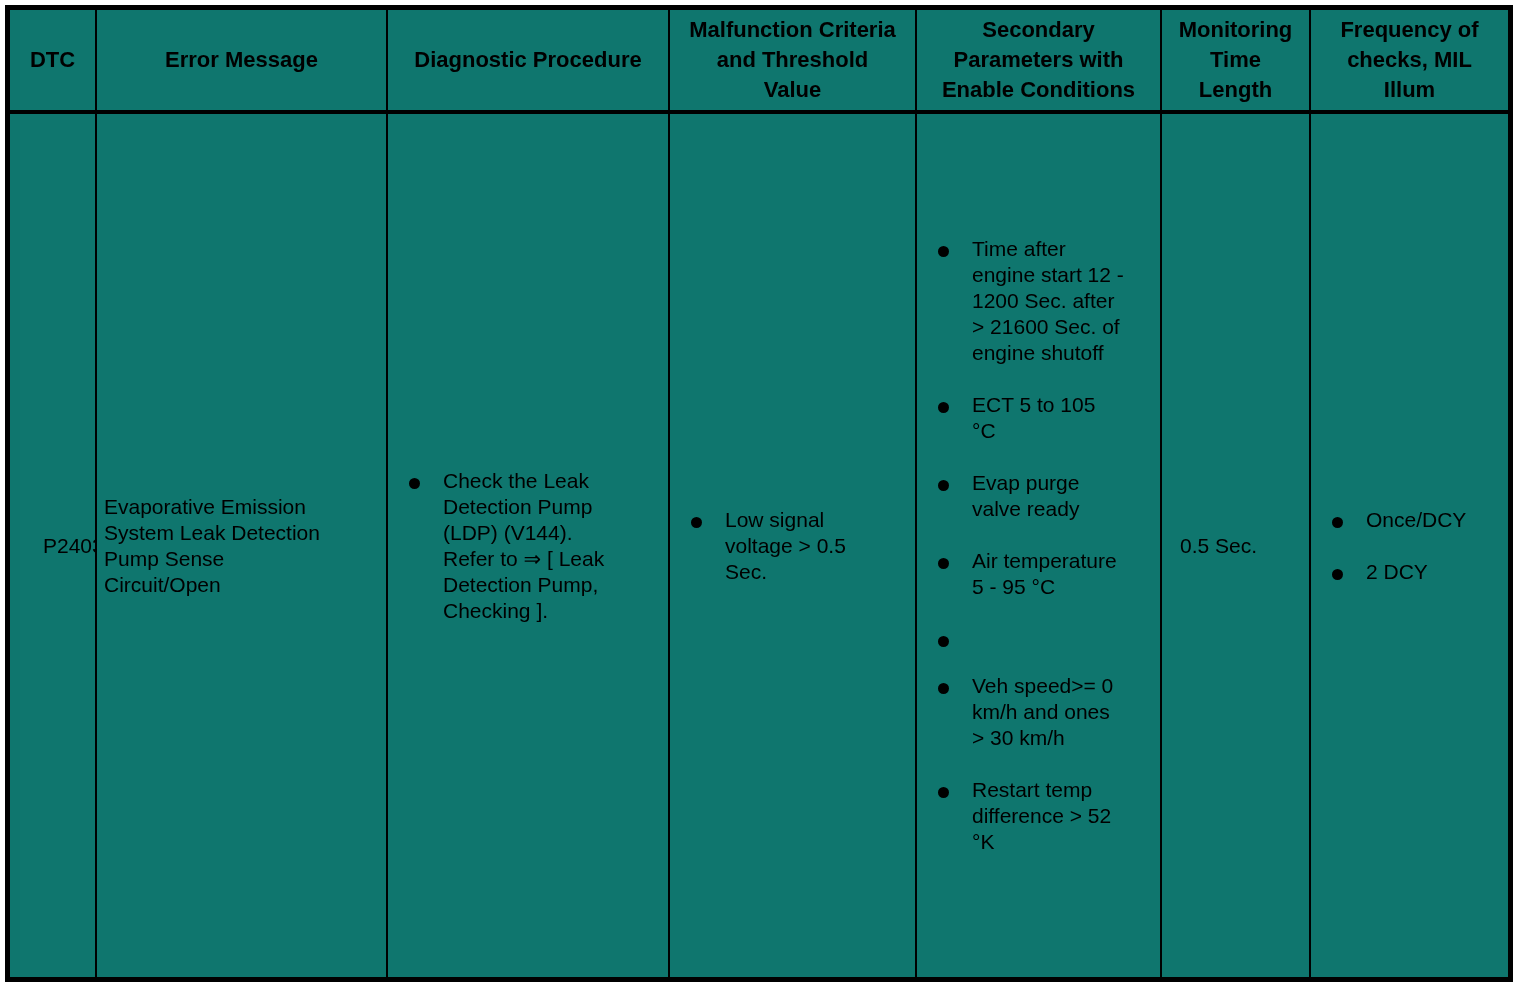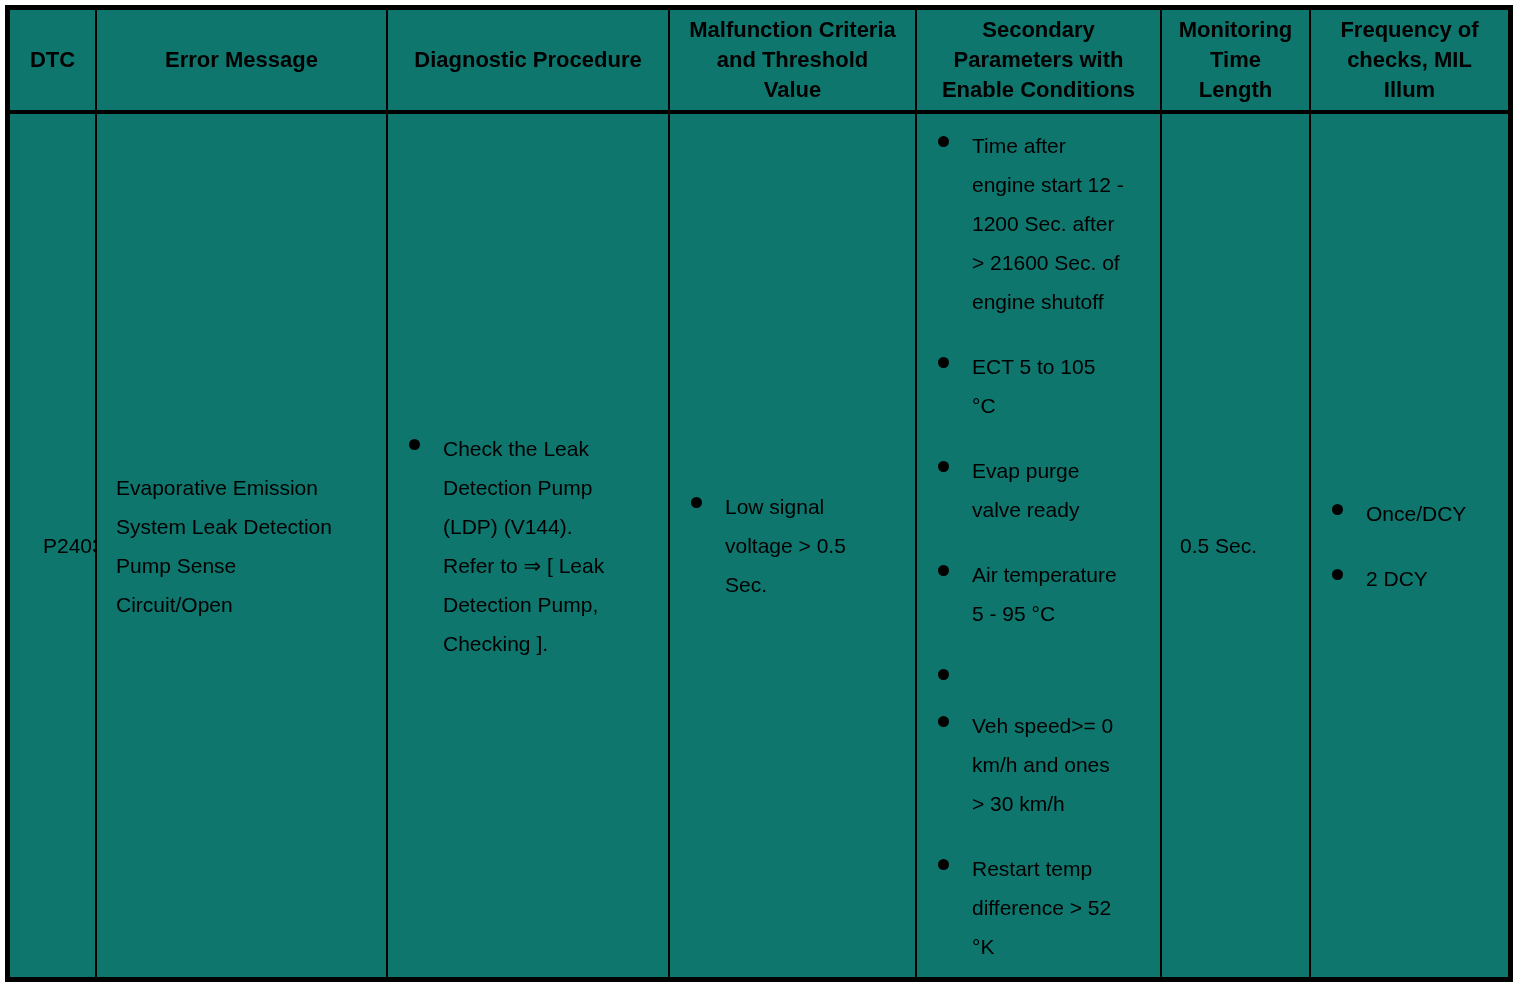--- a/index.html
+++ b/index.html
@@ -51,25 +51,25 @@
     line-height: 30px;
     white-space: pre-line;
     padding: 0 2px;
   }
   
   .td {
     display: flex;
     flex-direction: column;
     justify-content: center;
     font-size: 21px;
-    line-height: 39px;
+    line-height: 26px;
   }
   .pre { white-space: pre-line; }
   .td-dtc    { padding-left: 33px; }
-  .td-error  { padding-left: 19px; padding-right: 4px; }
+  .td-error  { padding-left: 7px; padding-right: 4px; }
   .td-mon    { padding-left: 18px; }
   .list      { padding-left: 21px; padding-right: 3px; }
   .bullet-item { display: flex; align-items: flex-start; }
   .bullet-item + .bullet-item { margin-top: 26px; }
   .dot {
     flex: none;
     width: 11px;
     height: 11px;
     border-radius: 50%;
     background: #000000;

